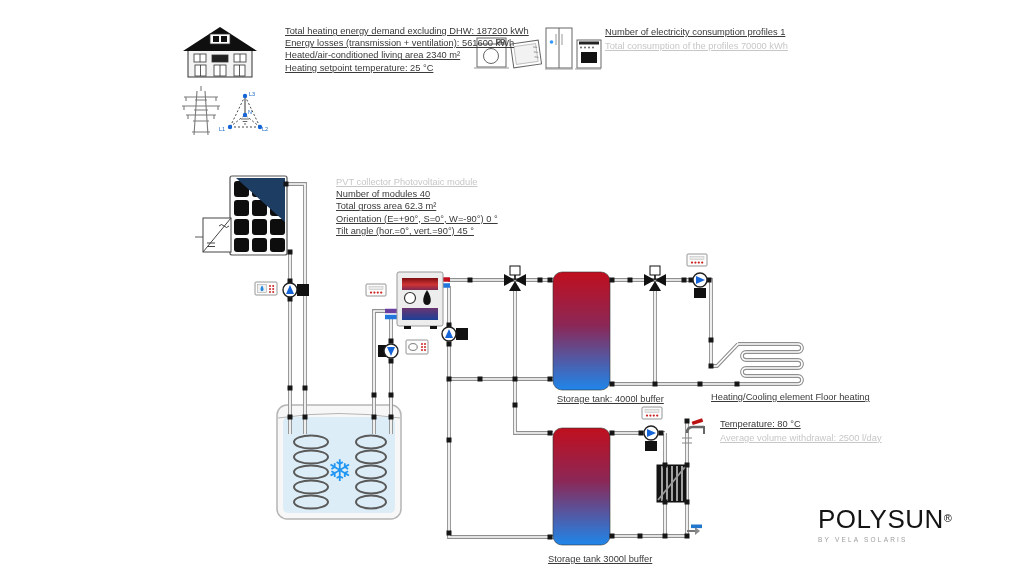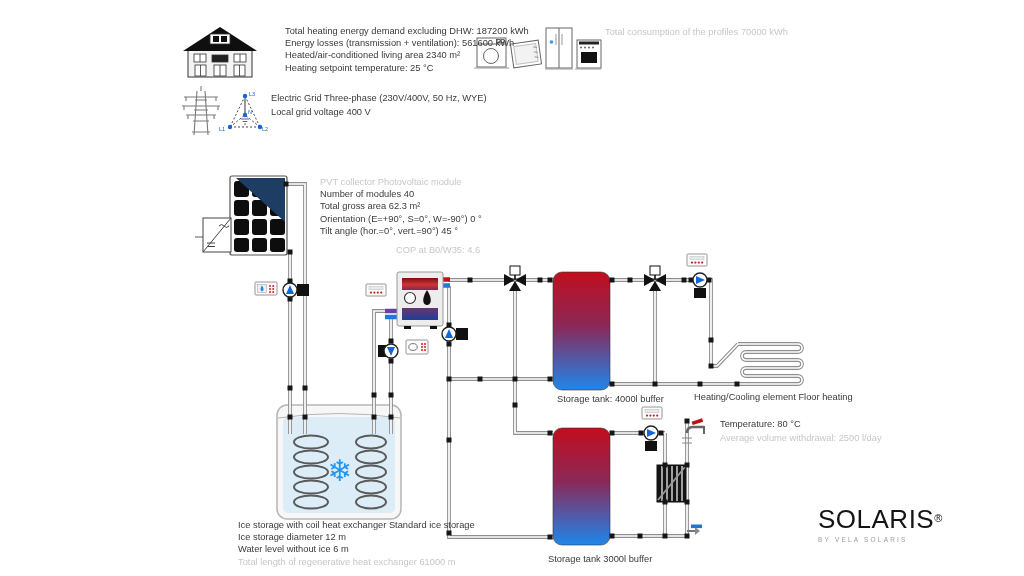--- a/index.html
+++ b/index.html
@@ -1,20 +1,20 @@
 <!DOCTYPE html>
 <html><head>
 <meta charset="utf-8">
 <style>
   html,body{margin:0;padding:0;background:#fff;}
   #stage{position:relative;width:1024px;height:576px;background:#fff;overflow:hidden;
          font-family:"Liberation Sans",sans-serif;}
   #schematic{position:absolute;left:0;top:0;z-index:1;}
   .lbl{position:absolute;font-size:9.3px;color:#3a3a3a;white-space:nowrap;z-index:2;}
-  .lbl span{display:block;line-height:12.2px;}
+  .lbl span{display:block;line-height:12.2px;text-decoration:underline;}
   .lbl.lh13 span{line-height:13.6px;}
   .muted{color:#c7c7c7;}
   #logo{position:absolute;left:818px;top:504px;z-index:2;color:#141414;}
   #logo .brand{font-size:26px;letter-spacing:0.5px;}
   #logo sup{font-size:11px;}
   #logo .tagline{font-size:6.5px;letter-spacing:2.2px;color:#9c9c9c;margin-top:1px;}
 </style>
 </head>
 <body>
 
@@ -341,62 +341,52 @@
 </svg>
 
 <div class="lbl" style="left:285px;top:25px">
   <span>Total heating energy demand excluding DHW: 187200 kWh</span>
   <span>Energy losses (transmission + ventilation): 561600 kWh</span>
   <span>Heated/air-conditioned living area 2340 m²</span>
   <span>Heating setpoint temperature: 25 °C</span>
 </div>
 
 <div class="lbl lh13" style="left:605px;top:26px">
+  <span>Number of electricity consumption profiles 1</span>
   <span class="muted">Total consumption of the profiles 70000 kWh</span>
 </div>
 
-<div class="lbl lh13" style="left:271px;top:92px">
-  <span>Electric Grid Three-phase (230V/400V, 50 Hz, WYE)</span>
-  <span>Local grid voltage 400 V</span>
-</div>
-
-<div class="lbl" style="left:320px;top:176px">
+
+<div class="lbl" style="left:336px;top:176px">
   <span class="muted">PVT collector Photovoltaic module</span>
   <span>Number of modules 40</span>
   <span>Total gross area 62.3 m²</span>
   <span>Orientation (E=+90°, S=0°, W=-90°) 0 °</span>
   <span>Tilt angle (hor.=0°, vert.=90°) 45 °</span>
 </div>
 
 <div class="lbl" style="left:396px;top:244px">
-  <span class="muted">COP at B0/W35: 4.6</span>
 </div>
 
 <div class="lbl" style="left:557px;top:393px">
   <span>Storage tank: 4000l buffer</span>
 </div>
 
-<div class="lbl" style="left:694px;top:391px">
+<div class="lbl" style="left:711px;top:391px">
   <span>Heating/Cooling element Floor heating</span>
 </div>
 
 <div class="lbl lh13" style="left:720px;top:418px">
   <span>Temperature: 80 °C</span>
   <span class="muted">Average volume withdrawal: 2500 l/day</span>
 </div>
 
-<div class="lbl" style="left:238px;top:519px">
-  <span>Ice storage with coil heat exchanger Standard ice storage</span>
-  <span>Ice storage diameter 12 m</span>
-  <span>Water level without ice 6 m</span>
-  <span class="muted">Total length of regenerative heat exchanger 61000 m</span>
-</div>
 
 <div class="lbl" style="left:548px;top:553px">
   <span>Storage tank 3000l buffer</span>
 </div>
 
 <div id="logo">
-  <div><span class="brand">SOLARIS</span><sup>®</sup></div>
+  <div><span class="brand">POLYSUN</span><sup>®</sup></div>
   <div class="tagline">BY VELA SOLARIS</div>
 </div>
 
 </div>
 
 </body></html>

